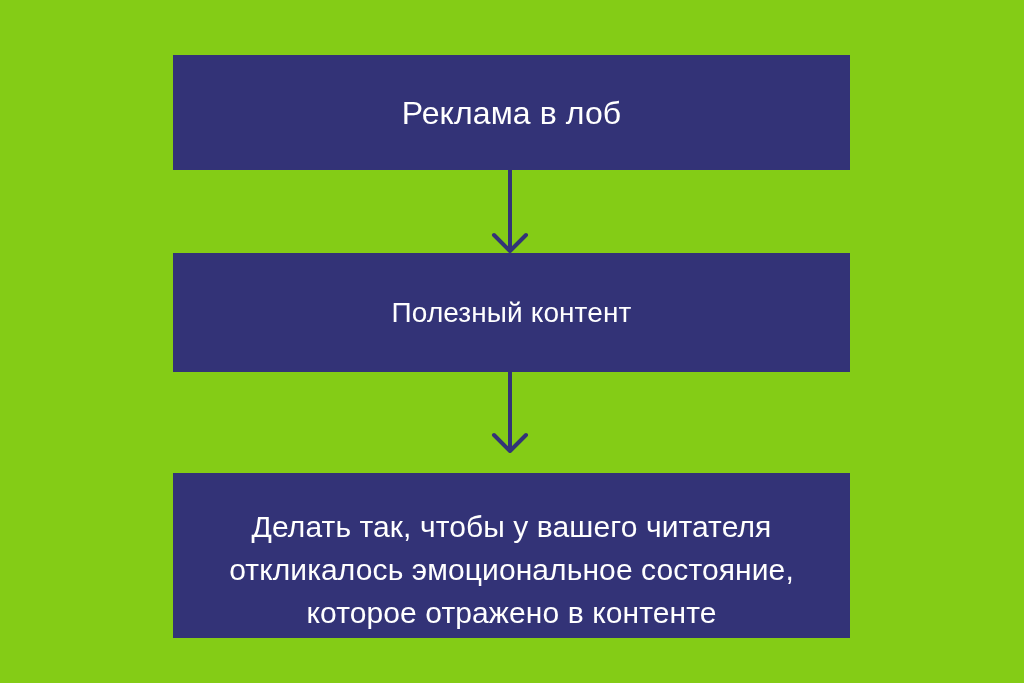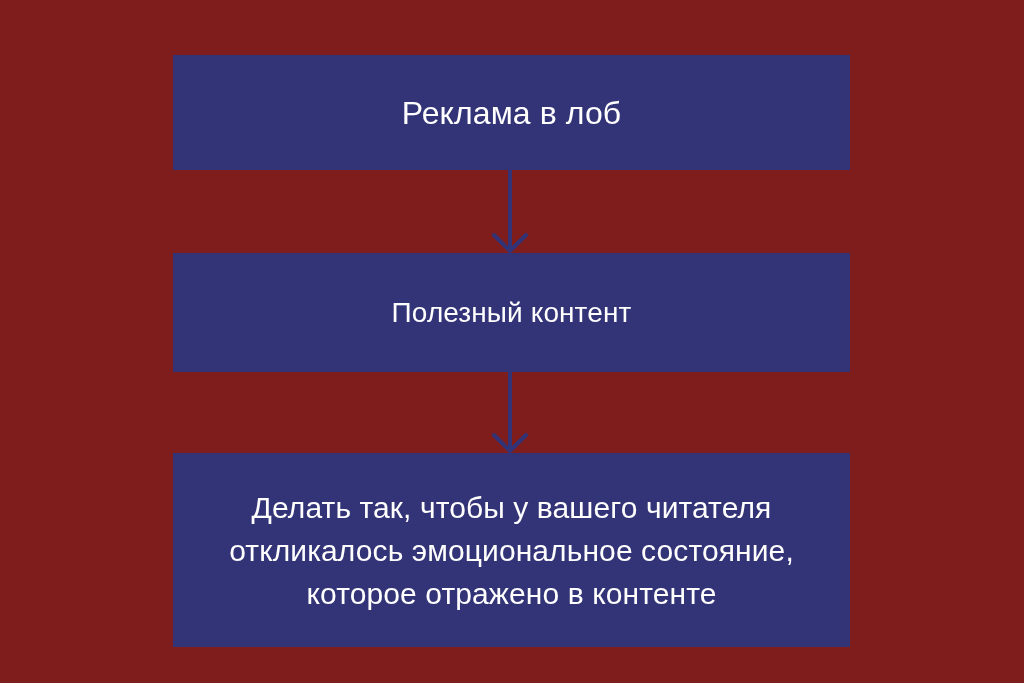--- a/index.html
+++ b/index.html
@@ -12,21 +12,21 @@
     height: 683px;
     background: #f0f0ee;
     font-family: "Liberation Sans", "DejaVu Sans", sans-serif;
     overflow: hidden;
   }
 
   #diagram {
     position: relative;
     width: 1024px;
     height: 683px;
-    background: #7f1d1d;
+    background: #84cc16;
   }
 
   
   .node {
     position: absolute;
     left: 173px;
     width: 677px;
     background: #333377;
     color: #ffffff;
     display: flex;
@@ -60,22 +60,23 @@
     top: 253px;
     height: 119px;
   }
   #node-2 .node-label {
     font-size: 28px;
     line-height: 38px;
     font-weight: 400;
   }
 
   #node-3 {
-    top: 453px;
-    height: 194px;
+    top: 473px;
+    height: 165px;
+    align-items: flex-end;
   }
   #node-3 .node-label {
     font-size: 30px;
     line-height: 43px;
     font-weight: 400;
   }
 
   
   .connector {
     position: absolute;

